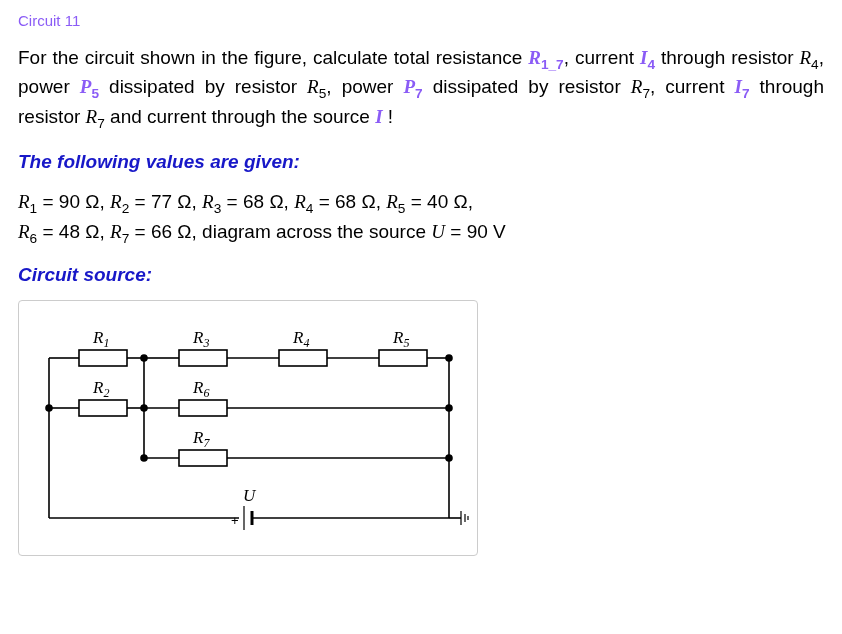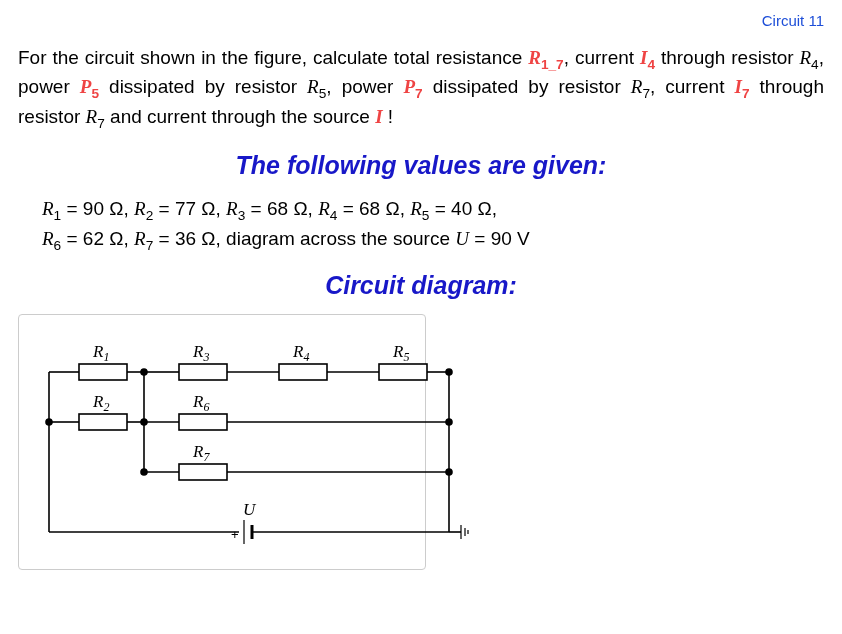--- a/index.html
+++ b/index.html
@@ -10,54 +10,51 @@
     font-family: "Segoe UI", "Trebuchet MS", "Lucida Sans", sans-serif;
     color: #000;
   }
   .page {
     padding: 12px 18px 20px 18px;
     box-sizing: border-box;
     width: 842px;
   }
   .title {
     font-size: 15px;
-    color: #1d4ed8;
+    color: #8b5cf6;
     margin-bottom: 14px;
-    text-align: right;
   }
   .problem {
     font-size: 19px;
     line-height: 1.55;
     text-align: justify;
     margin-bottom: 20px;
   }
   .problem .sym { font-style: italic; font-family: Georgia, "Times New Roman", serif; }
   .problem .sub { font-size: 0.72em; vertical-align: sub; line-height: 0; }
-  .problem .red { color: #ef4444; font-weight: 600; }
+  .problem .red { color: #8b5cf6; font-weight: 600; }
   .subhead {
-    font-size: 25px;
+    font-size: 19px;
     color: #1818c8;
     font-style: italic;
     font-weight: 600;
     margin: 8px 0 14px 0;
-    text-align: center;
   }
   .values {
     font-size: 19px;
     line-height: 1.55;
-    margin-left: 24px;
   }
   .values .sym { font-style: italic; font-family: Georgia, "Times New Roman", serif; }
   .values .sub { font-size: 0.72em; vertical-align: sub; line-height: 0; }
   .diagram-box {
     margin-top: 10px;
     border: 1px solid #ccc;
     border-radius: 4px;
     padding: 12px 10px;
-    width: 408px;
+    width: 460px;
     box-sizing: border-box;
     background: #fff;
   }
   svg { display: block; }
   .rlabel {
     font-family: "Cambria Math", Georgia, "Times New Roman", serif;
     font-size: 17px;
     font-style: italic;
   }
   .rsub {
@@ -80,27 +77,27 @@
 
   <div class="values">
     <div>
       <span class="sym">R</span><span class="sub">1</span><span> = 90 Ω,  </span>
       <span class="sym">R</span><span class="sub">2</span><span> = 77 Ω,  </span>
       <span class="sym">R</span><span class="sub">3</span><span> = 68 Ω,  </span>
       <span class="sym">R</span><span class="sub">4</span><span> = 68 Ω,  </span>
       <span class="sym">R</span><span class="sub">5</span><span> = 40 Ω,</span>
     </div>
     <div>
-      <span class="sym">R</span><span class="sub">6</span><span> = 62 Ω,  </span>
-      <span class="sym">R</span><span class="sub">7</span><span> = 36 Ω,  </span>
+      <span class="sym">R</span><span class="sub">6</span><span> = 48 Ω,  </span>
+      <span class="sym">R</span><span class="sub">7</span><span> = 66 Ω,  </span>
       <span>diagram across the source </span><span class="sym">U</span><span> = 90 V</span>
     </div>
   </div>
 
-  <div class="subhead" style="margin-top:18px;">Circuit diagram:</div>
+  <div class="subhead" style="margin-top:18px;">Circuit source:</div>
 
   <div class="diagram-box">
     <svg width="440" height="230" viewBox="0 0 440 230">
       <g stroke="#000" stroke-width="1.6" fill="none">
 
         <line x1="20" y1="45" x2="20" y2="205"></line>
 
         <line x1="420" y1="45" x2="420" y2="205"></line>
 
         <line x1="20" y1="45" x2="50" y2="45"></line>

